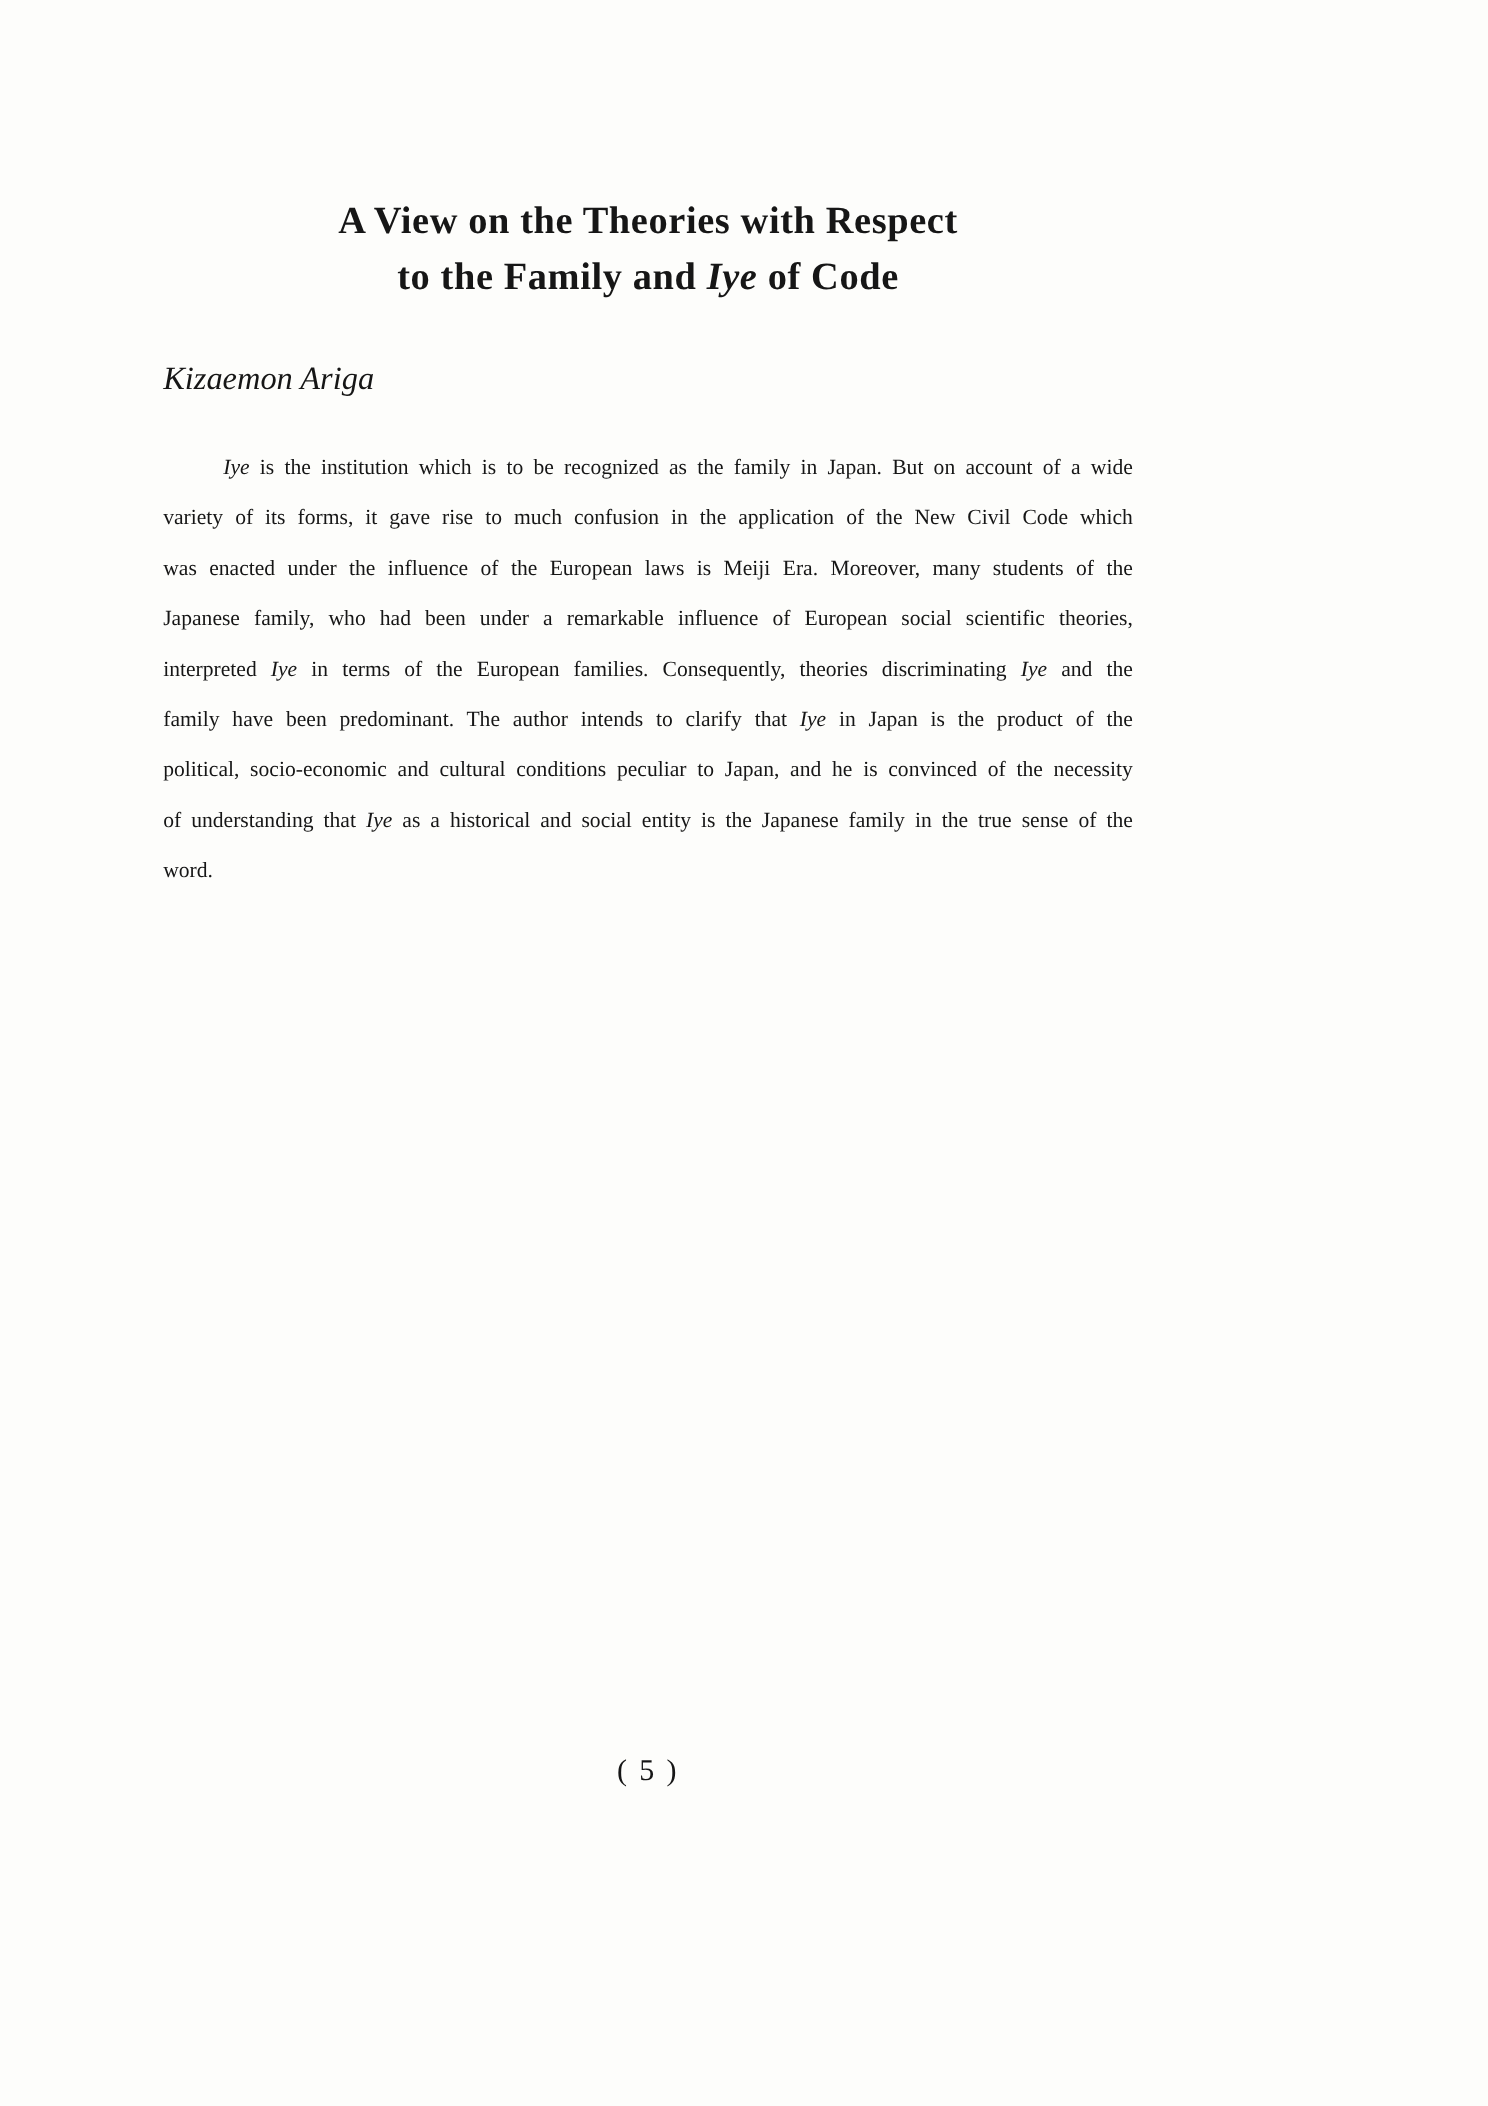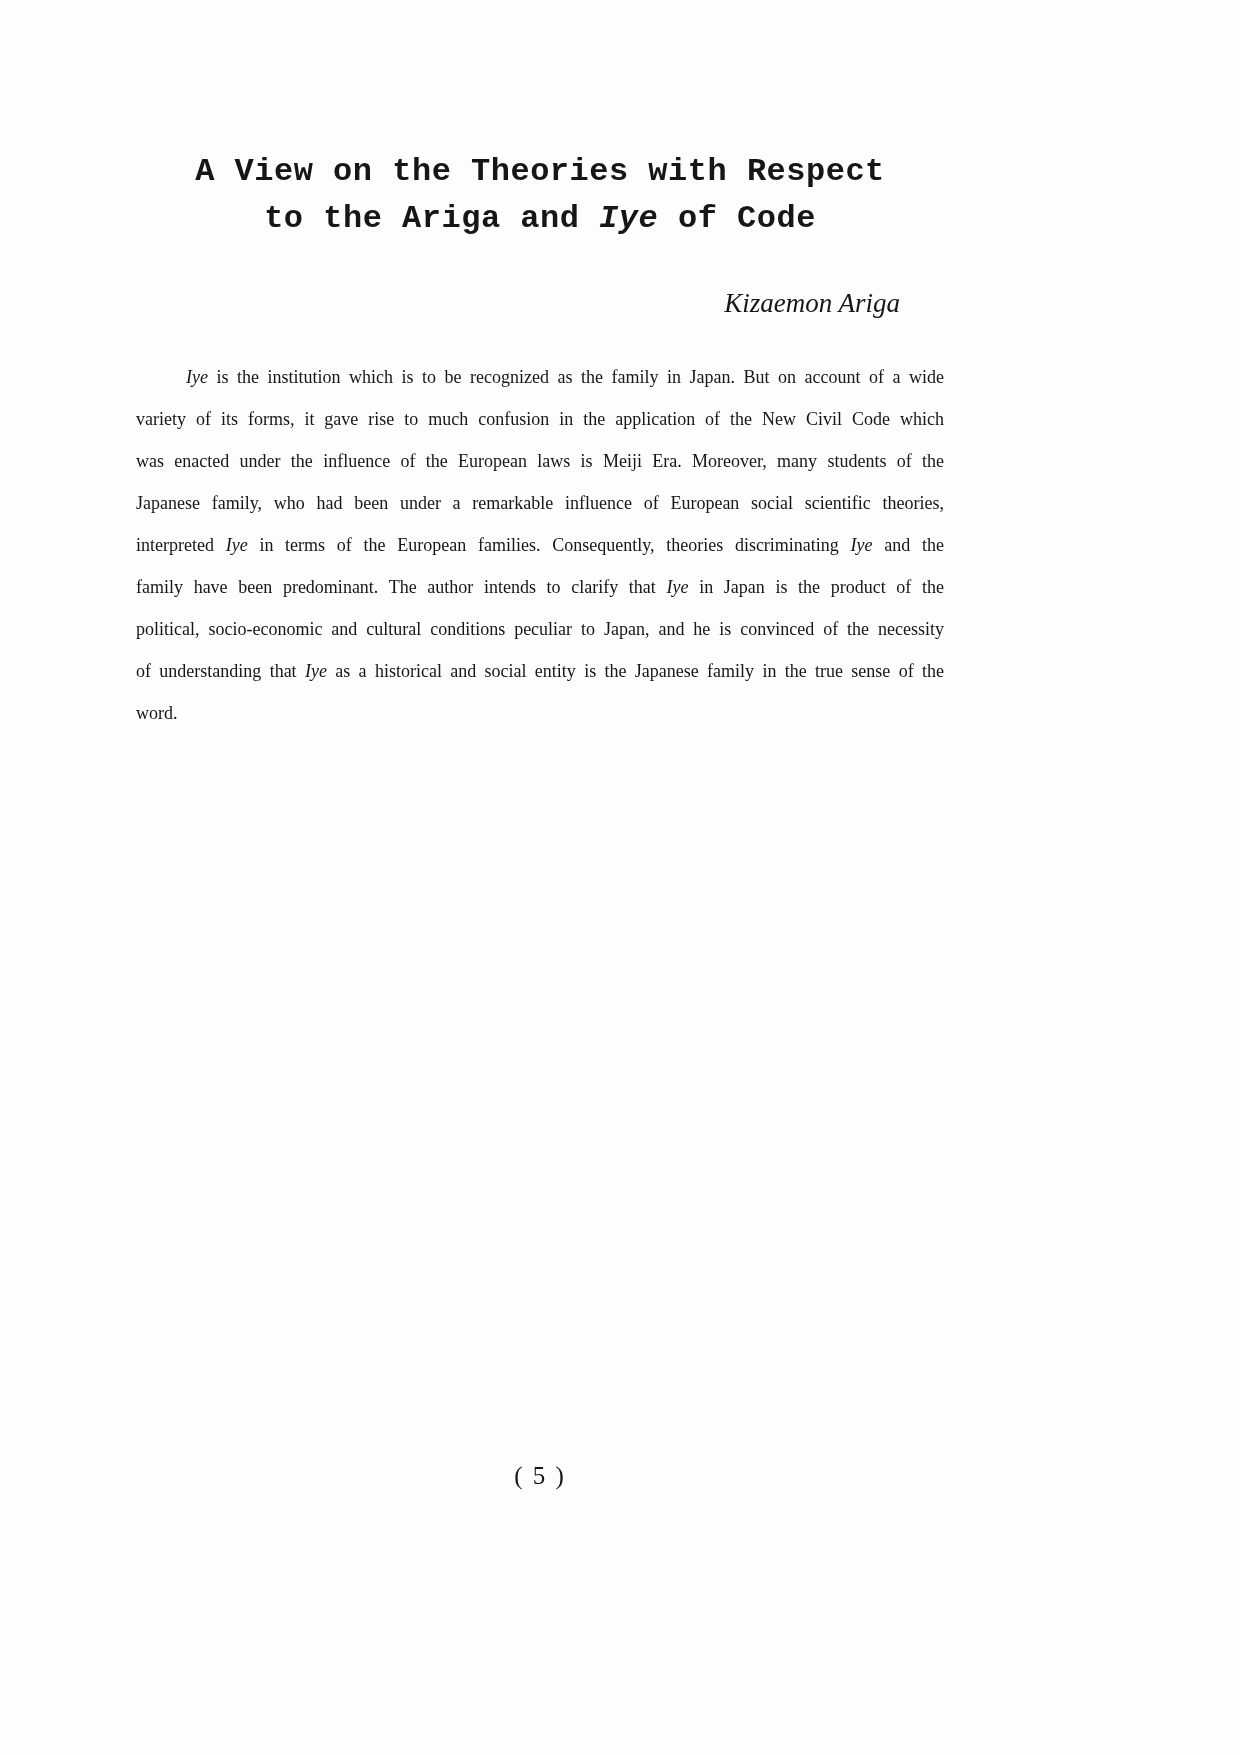--- a/index.html
+++ b/index.html
@@ -16,36 +16,34 @@
     color: #161616;
     overflow: hidden;
   }
   .content {
     position: absolute;
     left: 136px;
     top: 0;
     width: 808px;
   }
   .title {
-    margin: 0;
+    margin: 12px;
     padding-top: 148px;
     text-align: center;
     font-size: 32px;
     font-weight: bold;
     line-height: 47px;
     letter-spacing: 0.5px;
-    font-family: Liberation Mono, monospace;
   }
   .title-line {
     display: block;
   }
   .author {
     margin-top: 46px;
     padding-right: 44px;
-    text-align: right;
     font-style: italic;
     font-size: 27px;
     line-height: 30px;
   }
   .abstract {
     margin: 38px 0 0 0;
     font-size: 18px;
     line-height: 42px;
     text-align: justify;
     text-indent: 50px;
@@ -64,19 +62,19 @@
     letter-spacing: 2px;
   }
 </style>
 </head>
 <body>
 
 <div class="page">
   <div class="content">
     <h1 class="title">
       <span class="title-line"><span>A View on the Theories with Respect</span></span>
-      <span class="title-line"><span>to the Ariga and </span><em>Iye</em><span> of Code</span></span>
+      <span class="title-line"><span>to the Family and </span><em>Iye</em><span> of Code</span></span>
     </h1>
     <div class="author">Kizaemon Ariga</div>
     <p class="abstract"><em>Iye</em><span> is the institution which is to be recognized as the family in Japan.  But on account of a wide variety of its forms, it gave rise to much confusion in the application of the New Civil Code which was enacted under the influence of the European laws is Meiji Era.  Moreover, many students of the Japanese family, who had been under a remarkable influence of European social scientific theories, interpreted </span><em>Iye</em><span> in terms of the European families.  Consequently, theories discriminating </span><em>Iye</em><span> and the family have been predominant.  The author intends to clarify that </span><em>Iye</em><span> in Japan is the product of the political, socio-economic and cultural conditions peculiar to Japan, and he is convinced of the necessity of understanding that </span><em>Iye</em><span> as a historical and social entity is the Japanese family in the true sense of the word.</span></p>
   </div>
   <div class="page-number">( 5 )</div>
 </div>
 
 </body></html>

